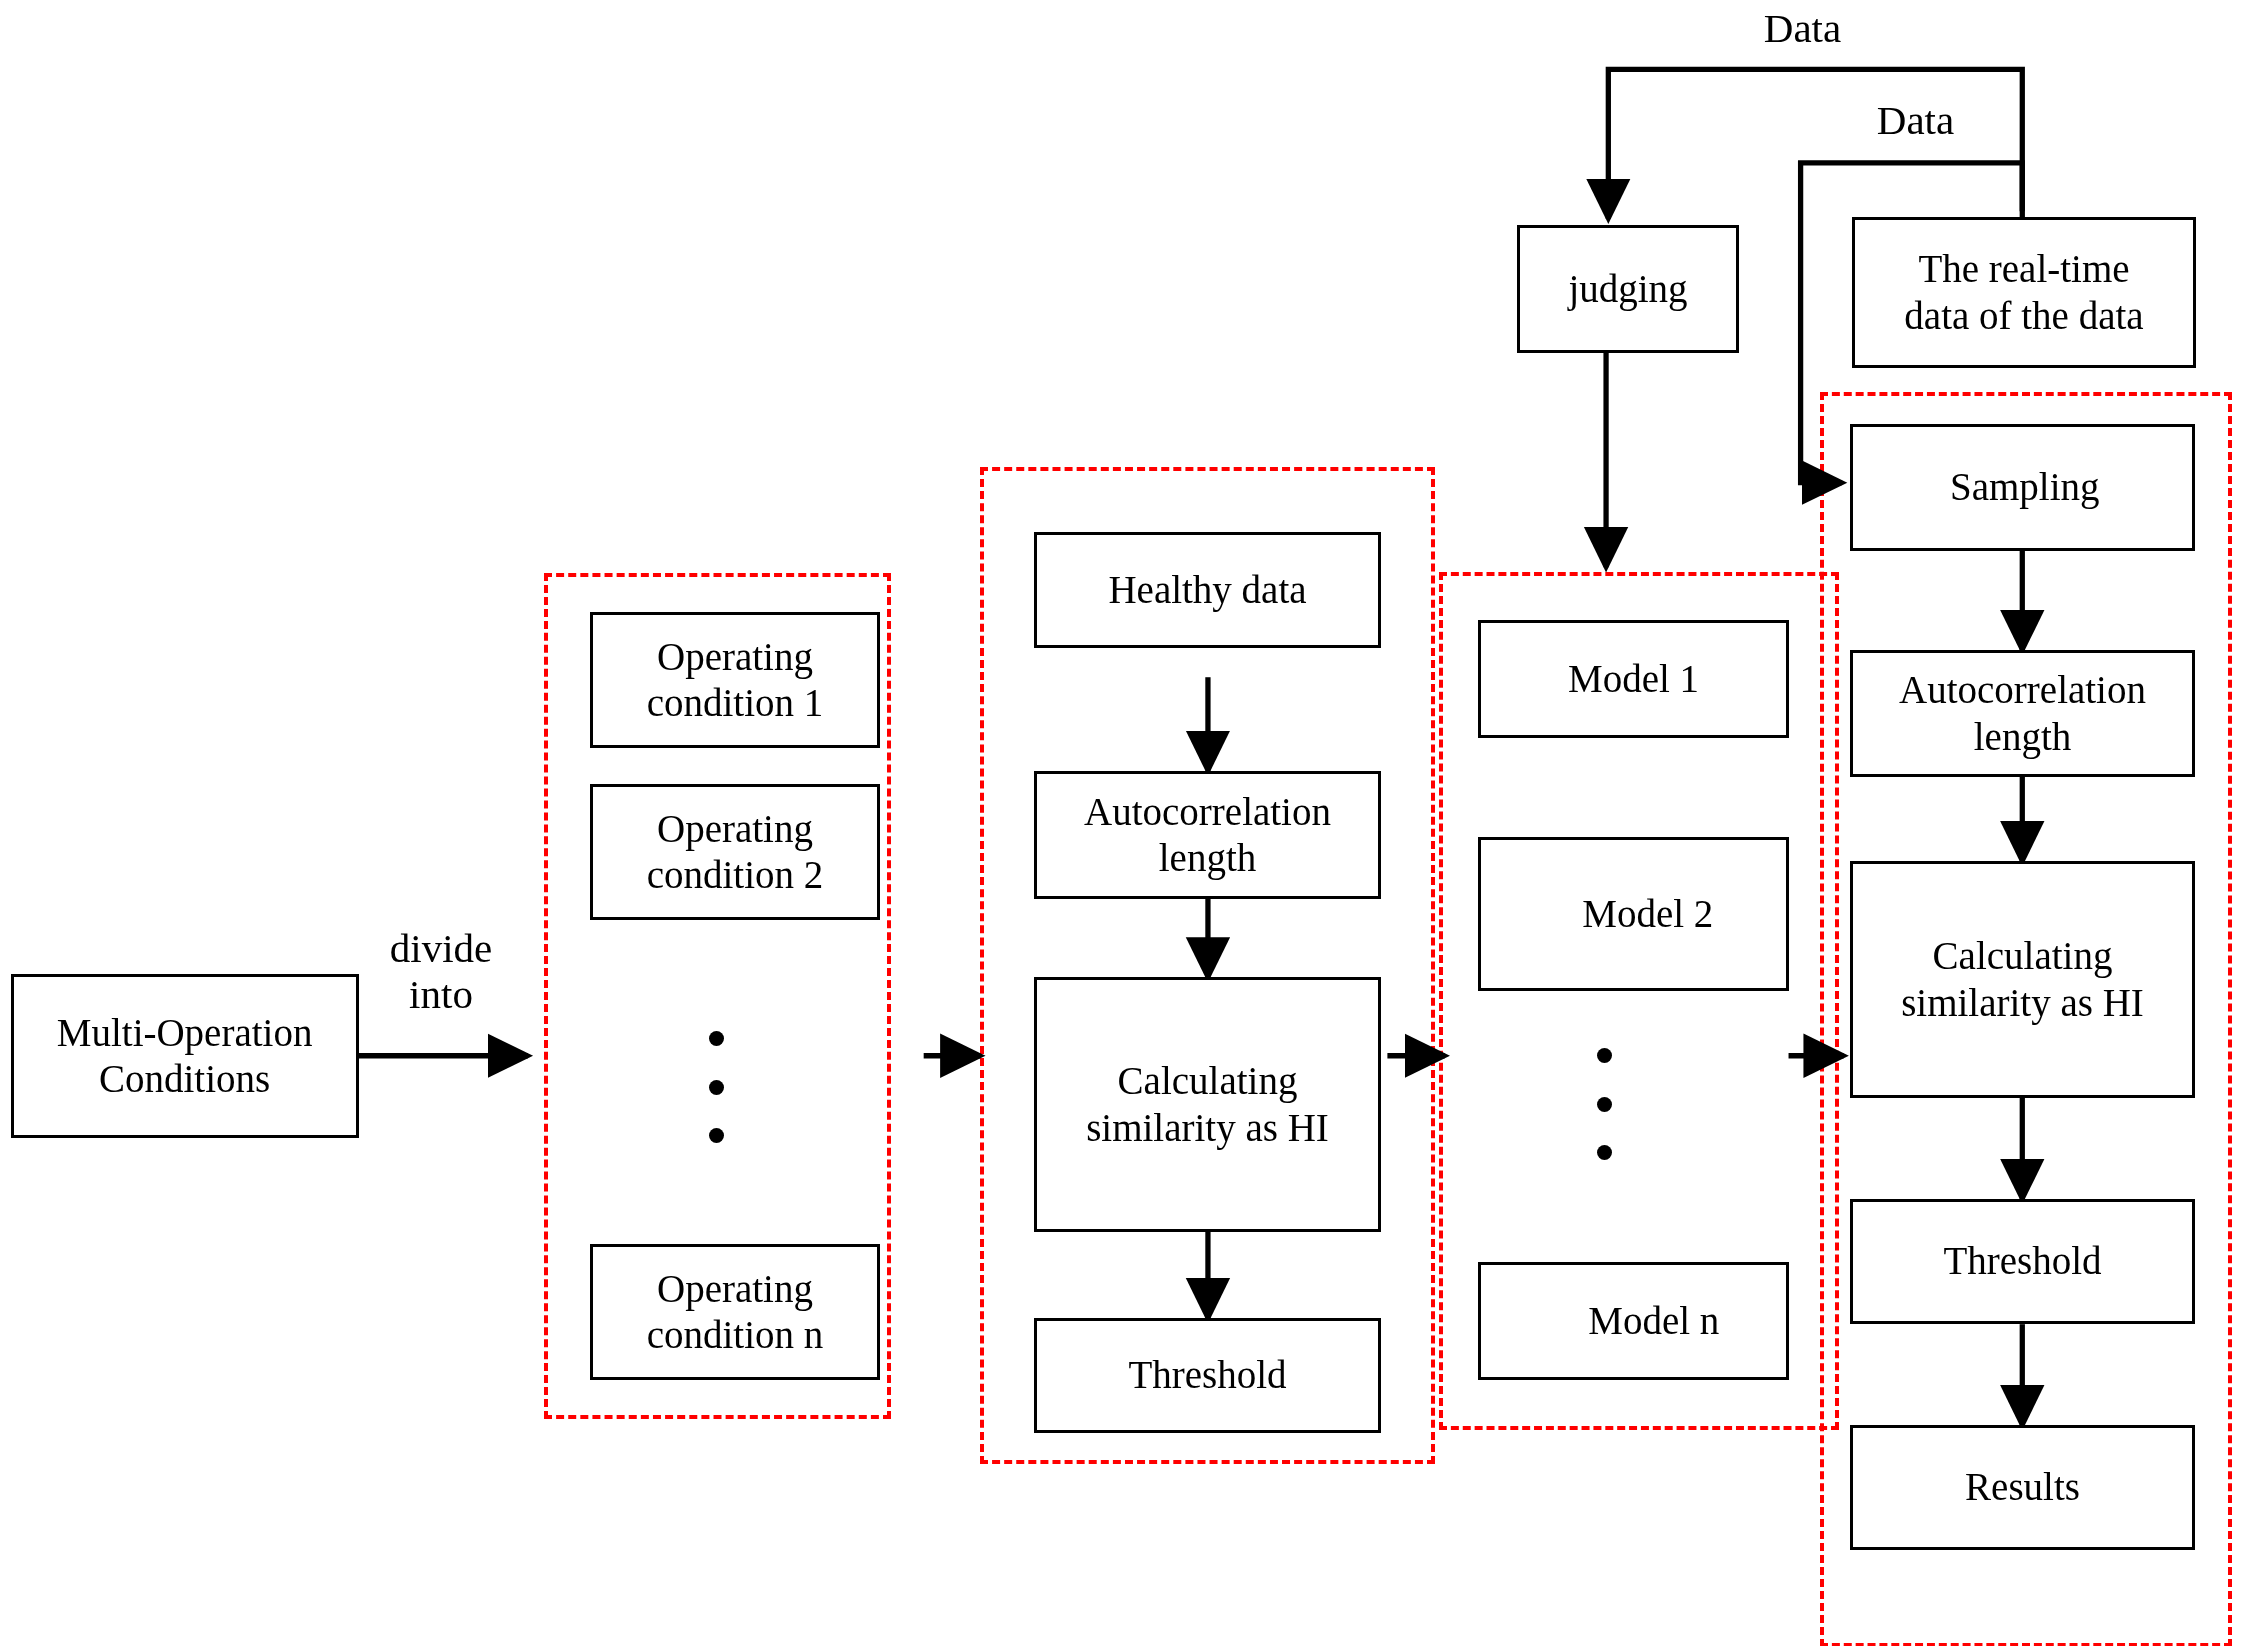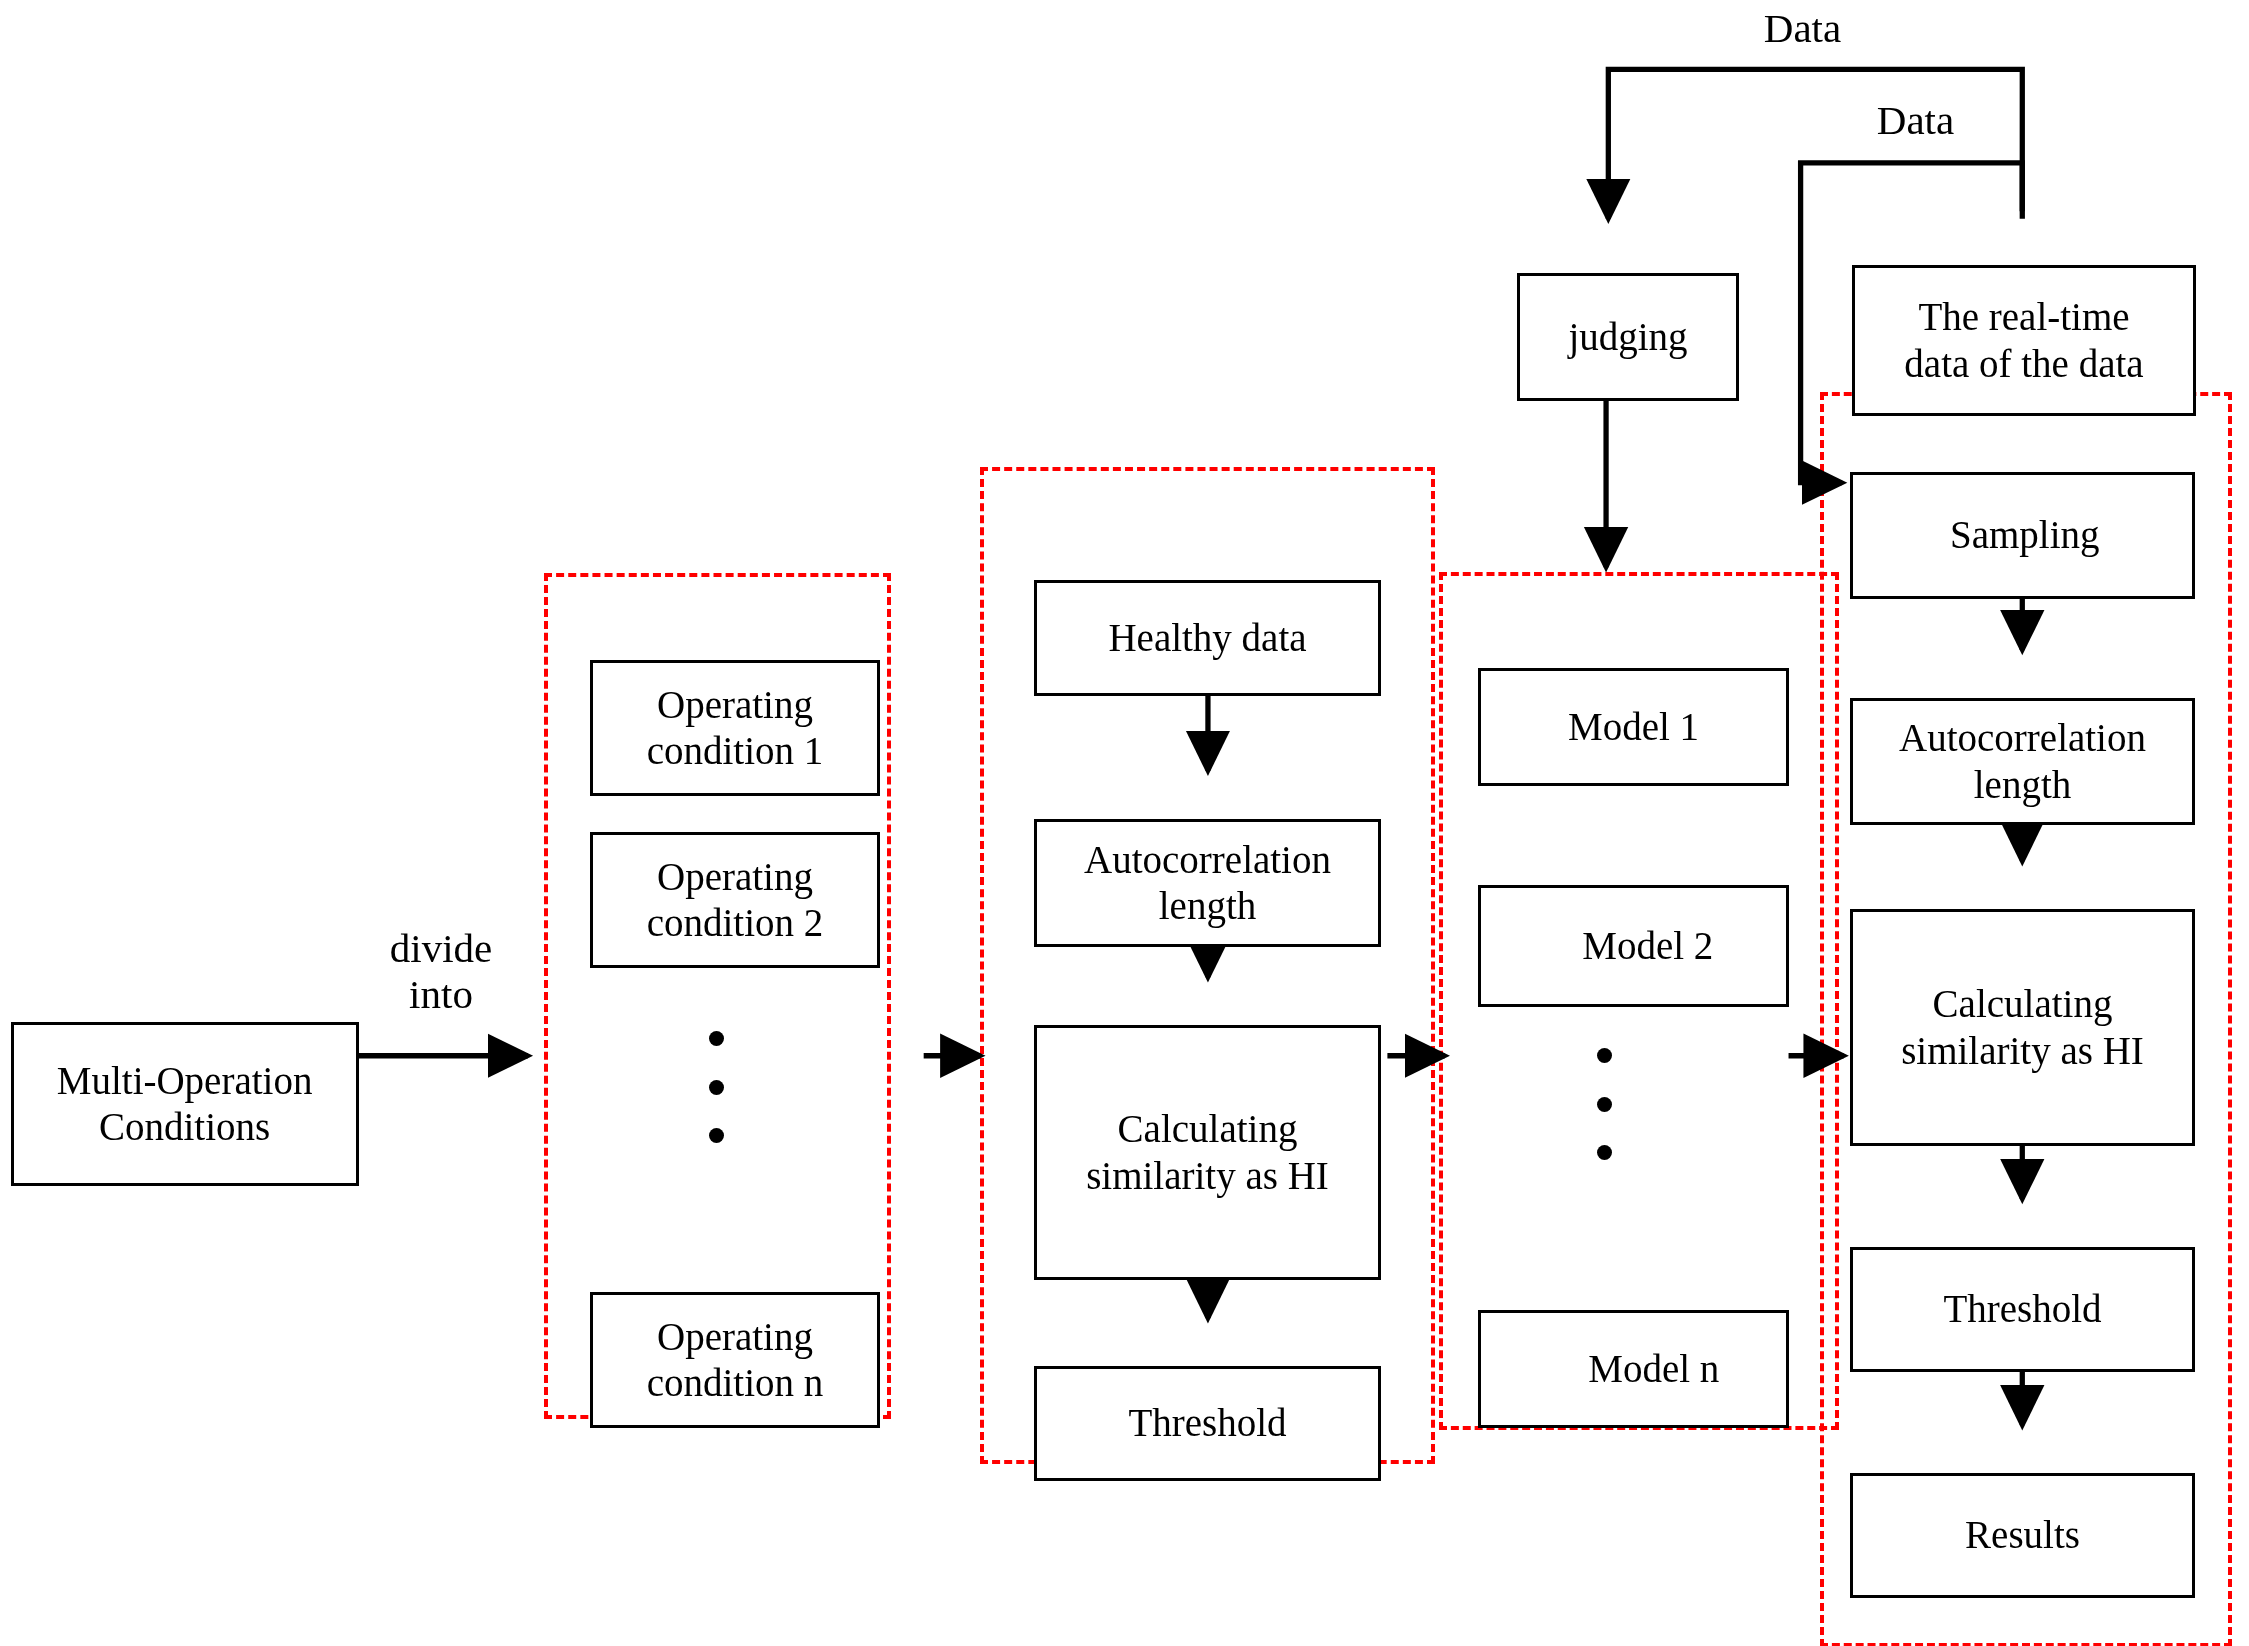--- a/index.html
+++ b/index.html
@@ -23,21 +23,20 @@
     display: flex;
     align-items: center;
     justify-content: center;
     text-align: center;
     color: #000000;
     font-family: "Liberation Serif", "DejaVu Serif", serif;
     font-size: 39px;
     line-height: 1.18;
     padding: 3px 7.5px;
     z-index: 3;
-    margin-top: 48px;
   }
   .node .lbl { display: block; white-space: pre-line; }
 
   .group {
     position: absolute;
     box-sizing: border-box;
     border: 4.5px dashed #ff0000;
     background: transparent;
     z-index: 1;
   }
@@ -176,21 +175,21 @@
   </div>
 
   <div class="node" style="left:1517px; top:225px; width:222px; height:128px;">
     <span class="lbl">judging</span>
   </div>
 
   <div class="node" style="left:1478px; top:620px; width:311px; height:118px;">
     <span class="lbl">Model 1</span>
   </div>
 
-  <div class="node" style="left:1478px; top:837px; width:311px; height:122px;padding-left:36px;">
+  <div class="node" style="left:1478px; top:837px; width:311px; height:154px;padding-left:36px;">
     <span class="lbl">Model 2</span>
   </div>
 
   <div class="dots" style="left:1597px; top:1048px; width:15px; height:112px;">
     <i></i>
     <i></i>
     <i></i>
   </div>
 
   <div class="node" style="left:1478px; top:1262px; width:311px; height:118px;padding-left:48px;">

